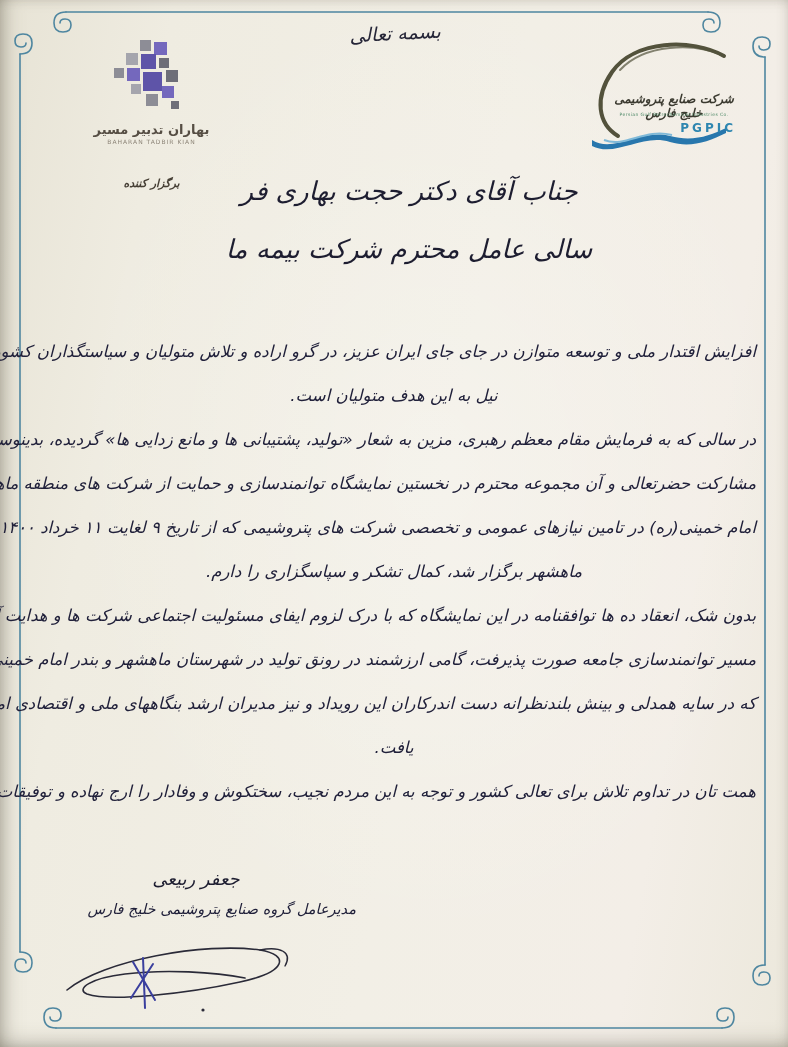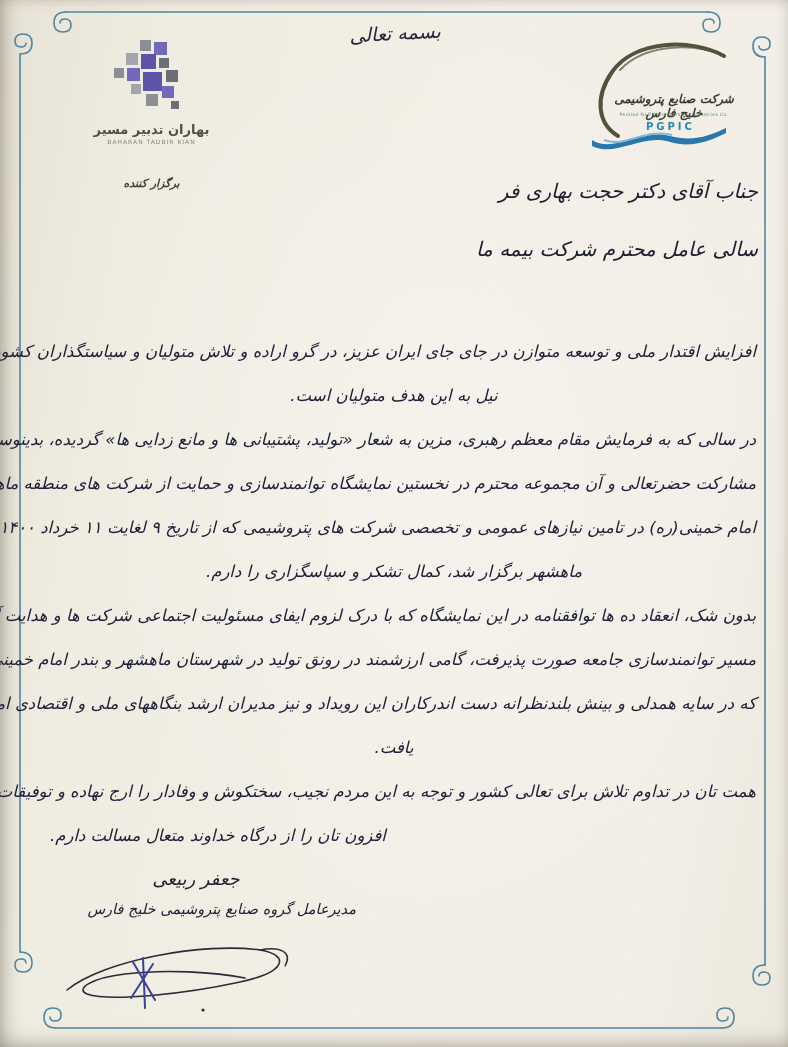--- a/index.html
+++ b/index.html
@@ -33,27 +33,27 @@
   .sq.g1{background:#8d8d96;} .sq.g2{background:#6e6e78;} .sq.g3{background:#a5a5ad;}
   .org-fa{font-size:13px;font-weight:bold;color:#564e44;}
   .org-en{font-size:6px;letter-spacing:1px;color:#8d8578;margin-top:1px;}
   .org-role{font-size:11px;font-weight:bold;color:#463f35;margin-top:32px;font-style:italic;}
   
   .pgpic{position:absolute;left:574px;top:36px;width:192px;height:128px;}
   .pgpic-fa{position:absolute;right:22px;top:56px;width:140px;text-align:center;
     font-size:12px;font-weight:bold;font-style:italic;color:#3b3a30;}
   .pgpic-en{position:absolute;right:24px;top:76px;width:136px;text-align:center;
     font-size:4.5px;letter-spacing:.4px;color:#4f8a68;white-space:nowrap;overflow:hidden;}
-  .pgpic-ac{position:absolute;right:30px;top:85px;width:90px;text-align:left;
-    font-size:10px;letter-spacing:3px;color:#2e86b0;font-weight:bold;}
+  .pgpic-ac{position:absolute;right:30px;top:85px;width:90px;text-align:right;
+    font-size:12px;letter-spacing:3px;color:#2e86b0;font-weight:bold;}
   
   .rtl{direction:rtl;unicode-bidi:embed;}
   .addressee{
     position:absolute;right:30px;top:162px;left:60px;
-    text-align:right;font-size:20px;line-height:58px;
+    text-align:center;font-size:26px;line-height:58px;
     font-style:italic;color:#1d1d30;white-space:nowrap;
   }
   .salutation{
     position:absolute;right:34px;top:292px;left:300px;
     text-align:right;font-size:18px;font-style:italic;color:#20203a;
   }
   .body-lines{
     position:absolute;left:32px;top:330px;width:724px;
     font-size:16.5px;line-height:44px;font-style:italic;color:#20203a;
   }
@@ -136,21 +136,20 @@
     <div class="bl">نیل به این هدف متولیان است.</div>
     <div class="bl">در سالی که به فرمایش مقام معظم رهبری، مزین به شعار «تولید، پشتیبانی ها و مانع زدایی ها» گردیده، بدینوسیله از همراهی و</div>
     <div class="bl">مشارکت حضرتعالی و آن مجموعه محترم در نخستین نمایشگاه توانمندسازی و حمایت از شرکت های منطقه ماهشهر و بندر</div>
     <div class="bl">امام خمینی(ره) در تامین نیازهای عمومی و تخصصی شرکت های پتروشیمی که از تاریخ ۹ لغایت ۱۱ خرداد ۱۴۰۰ در شهرستان</div>
     <div class="bl">ماهشهر برگزار شد، کمال تشکر و سپاسگزاری را دارم.</div>
     <div class="bl">بدون شک، انعقاد ده ها توافقنامه در این نمایشگاه که با درک لزوم ایفای مسئولیت اجتماعی شرکت ها و هدایت آن در</div>
     <div class="bl">مسیر توانمندسازی جامعه صورت پذیرفت، گامی ارزشمند در رونق تولید در شهرستان ماهشهر و بندر امام خمینی(ره) است</div>
     <div class="bl">که در سایه همدلی و بینش بلندنظرانه دست اندرکاران این رویداد و نیز مدیران ارشد بنگاههای ملی و اقتصادی امکان تحقق</div>
     <div class="bl">یافت.</div>
     <div class="bl">همت تان در تداوم تلاش برای تعالی کشور و توجه به این مردم نجیب، سختکوش و وفادار را ارج نهاده و توفیقات روز</div>
-    <div class="bl left">افزون تان را از درگاه خداوند متعال مسالت دارم.</div>
   </div>
 
   <div class="sig rtl">
     <div class="sig-name">جعفر ربیعی</div>
     <div class="sig-title">مدیرعامل گروه صنایع پتروشیمی خلیج فارس</div>
   </div>
   <svg class="sig-scribble" width="280" height="85" viewBox="0 0 280 85">
     <path d="M12,52 C48,22 150,4 205,12 C235,17 232,34 185,44 C130,56 55,64 32,56 C20,51 36,40 70,36 C110,31 160,34 190,40" fill="none" stroke="#2a2a38" stroke-width="1.6" stroke-linecap="round"></path>
     <path d="M205,12 C225,8 238,14 230,28" fill="none" stroke="#2a2a38" stroke-width="1.4" stroke-linecap="round"></path>
     <path d="M78,24 L100,62 M98,26 L76,60 M88,20 L90,70" fill="none" stroke="#3a3f9e" stroke-width="2" stroke-linecap="round"></path>

